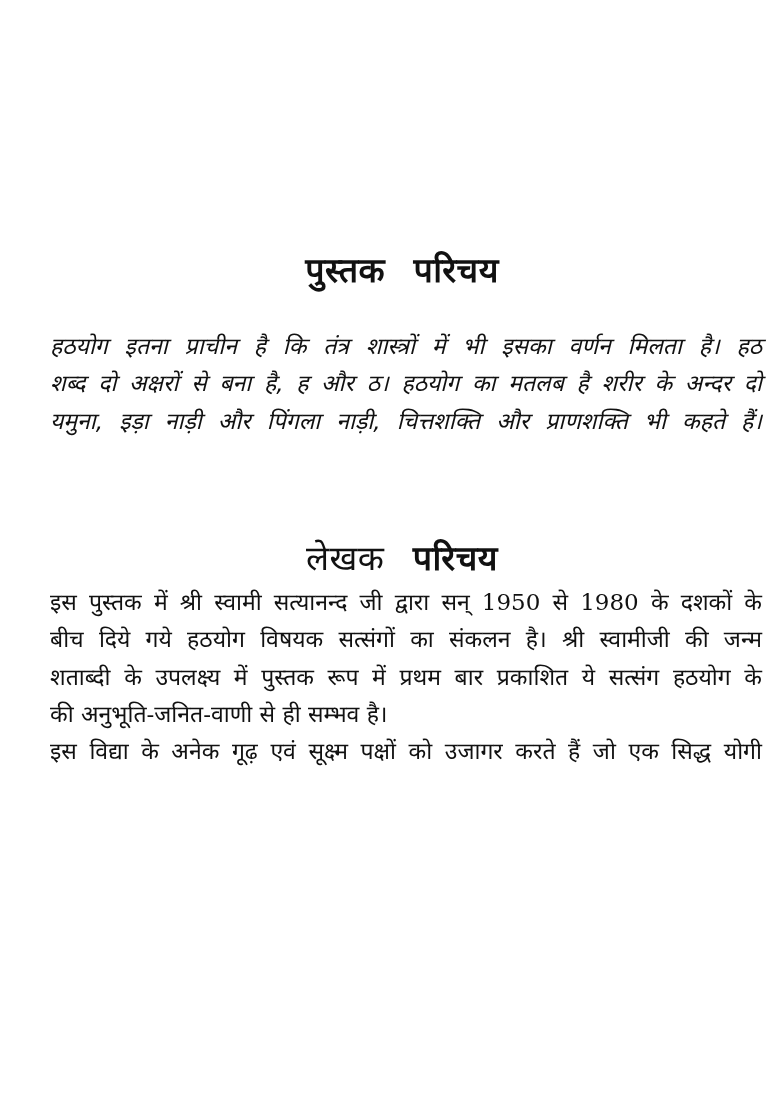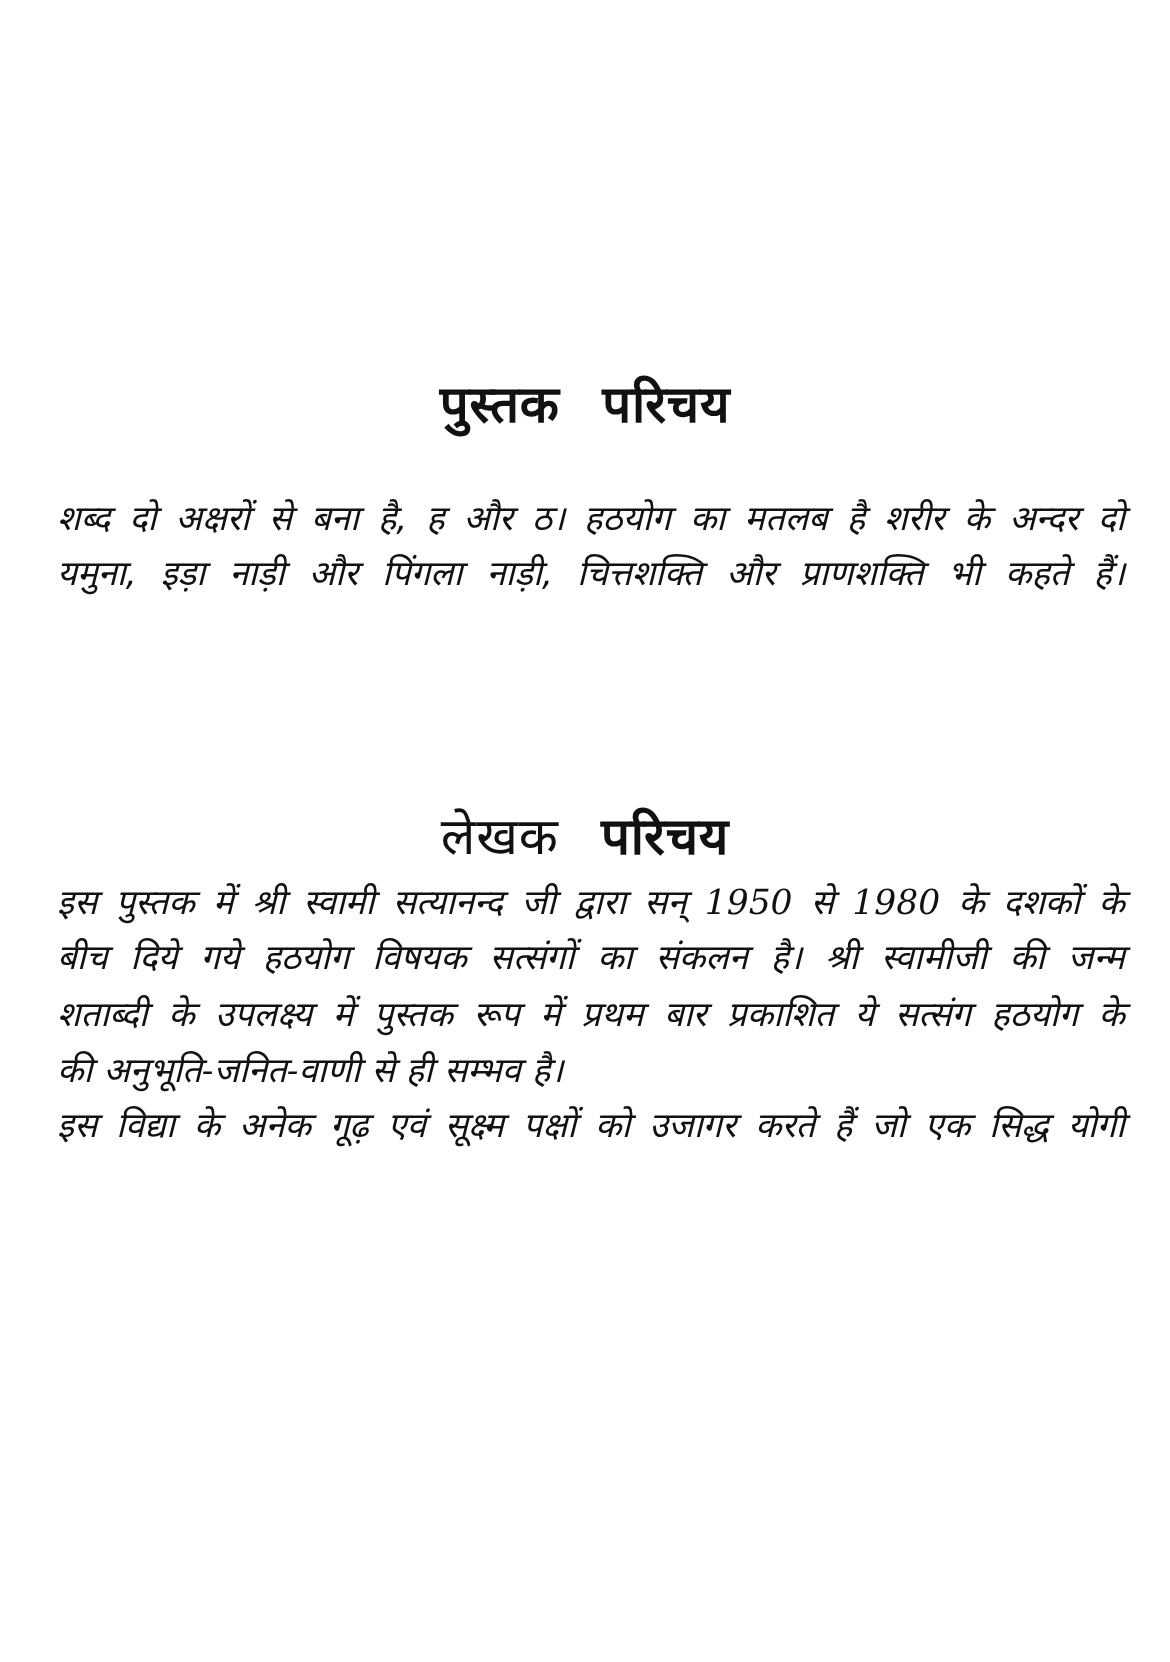--- a/index.html
+++ b/index.html
@@ -10,21 +10,21 @@
     body {
       width: 780px;
       height: 1108px;
       position: relative;
       overflow: hidden;
       color: #111111;
       font-family: "DejaVu Sans", "Liberation Sans", sans-serif;
     }
     .page {
       position: absolute;
-      left: 0; top: 0;
+      left: 12px; top: 0;
       width: 740px;
       height: 1108px;
     }
     .heading {
       position: absolute;
       left: 0;
       width: 780px;
       text-align: center;
       font-weight: bold;
       font-size: 34px;
@@ -56,35 +56,35 @@
       text-align-last: left;
     }
     #para-book {
       top: 328px;
       font-style: italic;
     }
     #para-book .line { font-size: 23px; }
     #para-author {
       top: 584px;
       font-family: "DejaVu Serif", "Liberation Serif", serif;
-      font-style: italic;
     }
     #para-author .line { font-size: 23px; }
   </style>
 </head>
 <body>
 
 <div class="page">
 
   <h2 id="heading-book" class="heading">
     <span class="w">पुस्तक</span>
     <span class="w">परिचय</span>
   </h2>
 
   <p id="para-book" class="para">
+    <span class="line">हठयोग इतना प्राचीन है कि तंत्र शास्त्रों में भी इसका वर्णन मिलता है। हठ</span>
     <span class="line">शब्द दो अक्षरों से बना है, ह और ठ। हठयोग का मतलब है शरीर के अन्दर दो</span>
     <span class="line">यमुना, इड़ा नाड़ी और पिंगला नाड़ी, चित्तशक्ति और प्राणशक्ति भी कहते हैं।</span>
   </p>
 
   <h2 id="heading-author" class="heading">
     <span class="w light">लेखक</span>
     <span class="w">परिचय</span>
   </h2>
 
   <p id="para-author" class="para">

